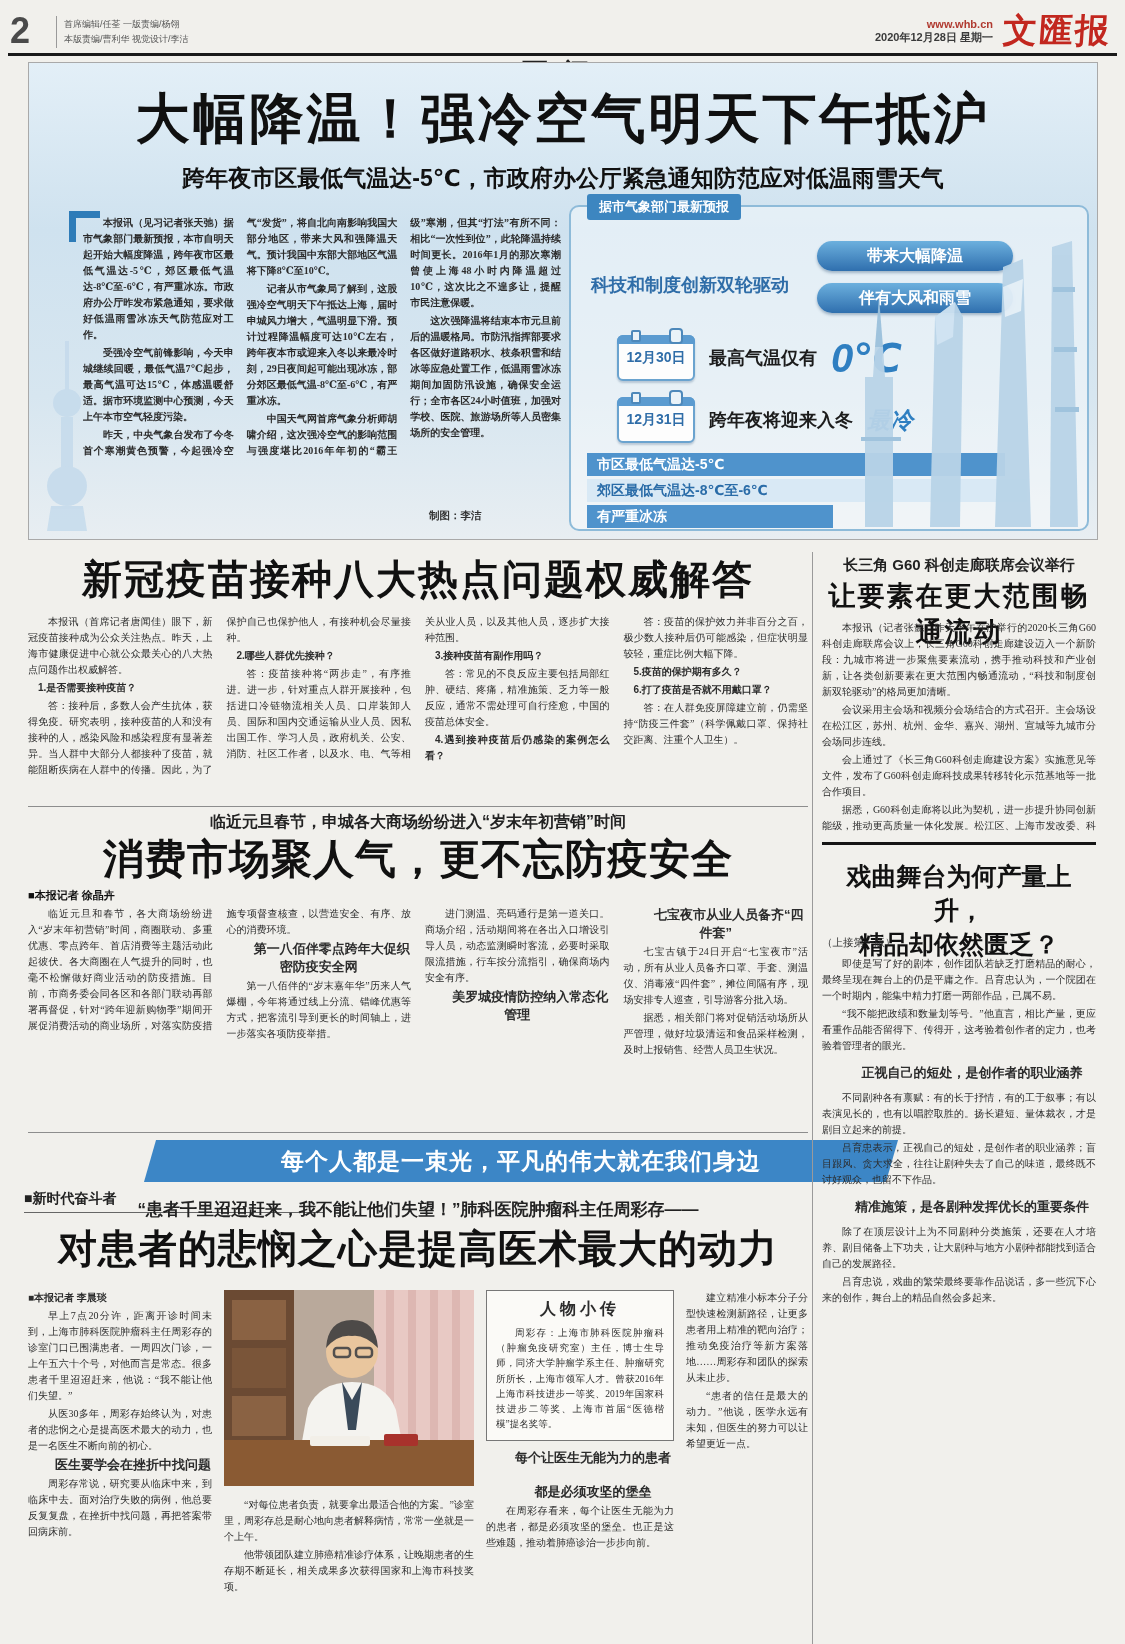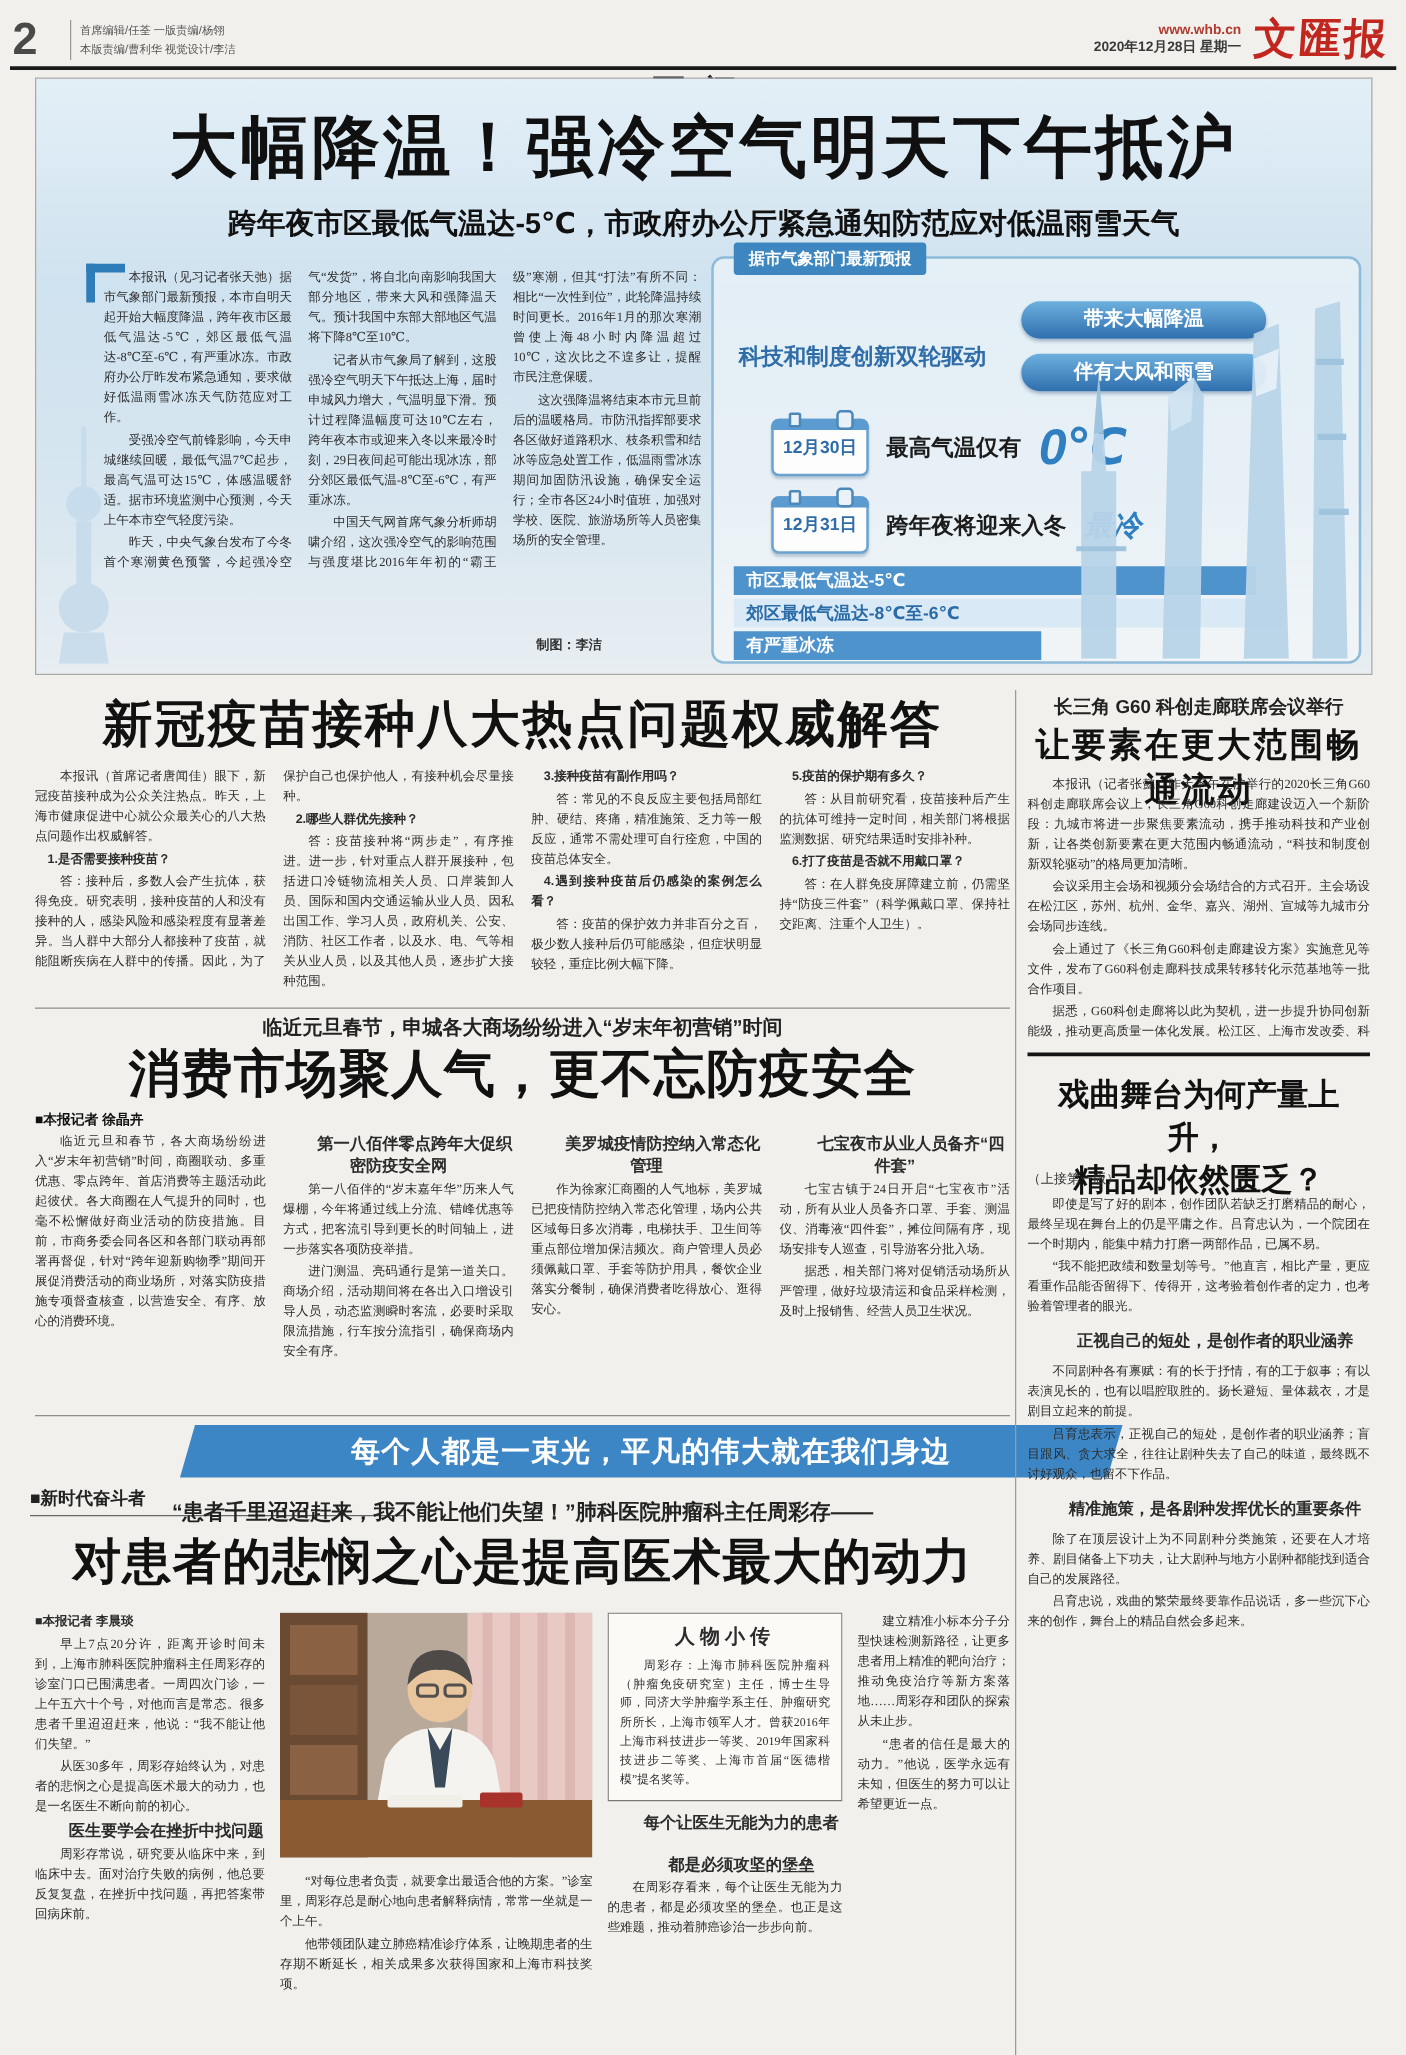--- a/index.html
+++ b/index.html
@@ -25,21 +25,21 @@
   
   .wx-box{left:28px;top:62px;width:1068px;height:476px;border:1px solid #a9a9a9;
     background:linear-gradient(180deg,#e3eff7 0%,#cfe2ef 35%,#d7e6f0 70%,#e8eef2 100%);}
   .wx-head{left:0;top:26px;width:100%;text-align:center;
     font:900 54px/1.1 "Liberation Sans","DejaVu Sans",sans-serif;color:#101010;letter-spacing:3px;}
   .wx-sub{left:0;top:100px;width:100%;text-align:center;
     font:700 23px "Liberation Sans","DejaVu Sans",sans-serif;color:#111;}
   .wx-bracket{left:40px;top:148px;width:24px;height:24px;border-left:7px solid #2e7cb8;border-top:7px solid #2e7cb8;}
   .wx-text{left:54px;top:152px;width:478px;height:292px;column-count:3;column-gap:13px;
     font:10px/1.62 "Liberation Serif","DejaVu Serif",serif;color:#333;text-align:justify;overflow:hidden;}
-  .wx-text p{margin:0 0 2px 0;text-indent:2em;}
+  .wx-text p{margin:0 0 2px 0;text-indent:2em;font-weight:bold;}
   .wx-credit{left:400px;top:446px;font:700 10.5px "Liberation Sans","DejaVu Sans",sans-serif;color:#333;}
   
   .info-panel{left:540px;top:142px;width:516px;height:322px;border:2px solid #8ebbd9;border-radius:10px;background:rgba(255,255,255,0.42);}
   .info-badge{left:16px;top:-13px;background:#3d86c0;color:#fff;padding:4px 12px;
     font:700 13px "Liberation Sans","DejaVu Sans",sans-serif;border-radius:3px;}
   .info-lead{left:20px;top:66px;font:700 18px "Liberation Sans","DejaVu Sans",sans-serif;color:#2f6da8;}
   .pill{width:196px;height:30px;border-radius:16px;background:linear-gradient(180deg,#6cb0de,#2f6fae);
     color:#fff;font:700 16px/30px "Liberation Sans","DejaVu Sans",sans-serif;text-align:center;
     box-shadow:0 2px 3px rgba(30,70,110,.35);}
   .pill1{left:246px;top:34px;} .pill2{left:246px;top:76px;}
@@ -196,37 +196,35 @@
   <p>本报讯（首席记者唐闻佳）眼下，新冠疫苗接种成为公众关注热点。昨天，上海市健康促进中心就公众最关心的八大热点问题作出权威解答。</p>
   <p class="q">1.是否需要接种疫苗？</p>
   <p>答：接种后，多数人会产生抗体，获得免疫。研究表明，接种疫苗的人和没有接种的人，感染风险和感染程度有显著差异。当人群中大部分人都接种了疫苗，就能阻断疾病在人群中的传播。因此，为了保护自己也保护他人，有接种机会尽量接种。</p>
   <p class="q">2.哪些人群优先接种？</p>
   <p>答：疫苗接种将“两步走”，有序推进。进一步，针对重点人群开展接种，包括进口冷链物流相关人员、口岸装卸人员、国际和国内交通运输从业人员、因私出国工作、学习人员，政府机关、公安、消防、社区工作者，以及水、电、气等相关从业人员，以及其他人员，逐步扩大接种范围。</p>
   <p class="q">3.接种疫苗有副作用吗？</p>
   <p>答：常见的不良反应主要包括局部红肿、硬结、疼痛，精准施策、乏力等一般反应，通常不需处理可自行痊愈，中国的疫苗总体安全。</p>
   <p class="q">4.遇到接种疫苗后仍感染的案例怎么看？</p>
   <p>答：疫苗的保护效力并非百分之百，极少数人接种后仍可能感染，但症状明显较轻，重症比例大幅下降。</p>
   <p class="q">5.疫苗的保护期有多久？</p>
-  <p>答：从目前研究看，疫苗接种后产生的抗体可维持一定时间，相关部门将根据监测数据、研究结果适时安排补种。</p>
   <p class="q">6.打了疫苗是否就不用戴口罩？</p>
   <p>答：在人群免疫屏障建立前，仍需坚持“防疫三件套”（科学佩戴口罩、保持社交距离、注重个人卫生）。</p>
 </div>
 
 <div class="abs hrule" style="left:28px;top:806px;width:780px;"></div>
 
 <div class="abs kicker con-kicker">临近元旦春节，申城各大商场纷纷进入“岁末年初营销”时间</div>
 <div class="abs serif-head con-head">消费市场聚人气，更不忘防疫安全</div>
 <div class="abs byline con-byline">■本报记者 徐晶卉</div>
 <div class="abs con-body bodycol">
   <p>临近元旦和春节，各大商场纷纷进入“岁末年初营销”时间，商圈联动、多重优惠、零点跨年、首店消费等主题活动此起彼伏。各大商圈在人气提升的同时，也毫不松懈做好商业活动的防疫措施。目前，市商务委会同各区和各部门联动再部署再督促，针对“跨年迎新购物季”期间开展促消费活动的商业场所，对落实防疫措施专项督查核查，以营造安全、有序、放心的消费环境。</p>
   <p class="colsub">第一八佰伴零点跨年大促织密防疫安全网</p>
   <p>第一八佰伴的“岁末嘉年华”历来人气爆棚，今年将通过线上分流、错峰优惠等方式，把客流引导到更长的时间轴上，进一步落实各项防疫举措。</p>
   <p>进门测温、亮码通行是第一道关口。商场介绍，活动期间将在各出入口增设引导人员，动态监测瞬时客流，必要时采取限流措施，行车按分流指引，确保商场内安全有序。</p>
   <p class="colsub">美罗城疫情防控纳入常态化管理</p>
-  <p>作为徐家汇商圈的人气地标，美罗城已把疫情防控纳入常态化管理，场内公共区域每日多次消毒，电梯扶手、卫生间等重点部位增加保洁频次。商户管理人员必须佩戴口罩、手套等防护用具，餐饮企业落实分餐制，确保消费者吃得放心、逛得安心。</p>
   <p class="colsub">七宝夜市从业人员备齐“四件套”</p>
   <p>七宝古镇于24日开启“七宝夜市”活动，所有从业人员备齐口罩、手套、测温仪、消毒液“四件套”，摊位间隔有序，现场安排专人巡查，引导游客分批入场。</p>
   <p>据悉，相关部门将对促销活动场所从严管理，做好垃圾清运和食品采样检测，及时上报销售、经营人员卫生状况。</p>
 </div>
 
 <div class="abs hrule" style="left:28px;top:1132px;width:780px;"></div>
 
 <div class="abs banner">
   <span>每个人都是一束光，平凡的伟大就在我们身边</span>
 </div>

